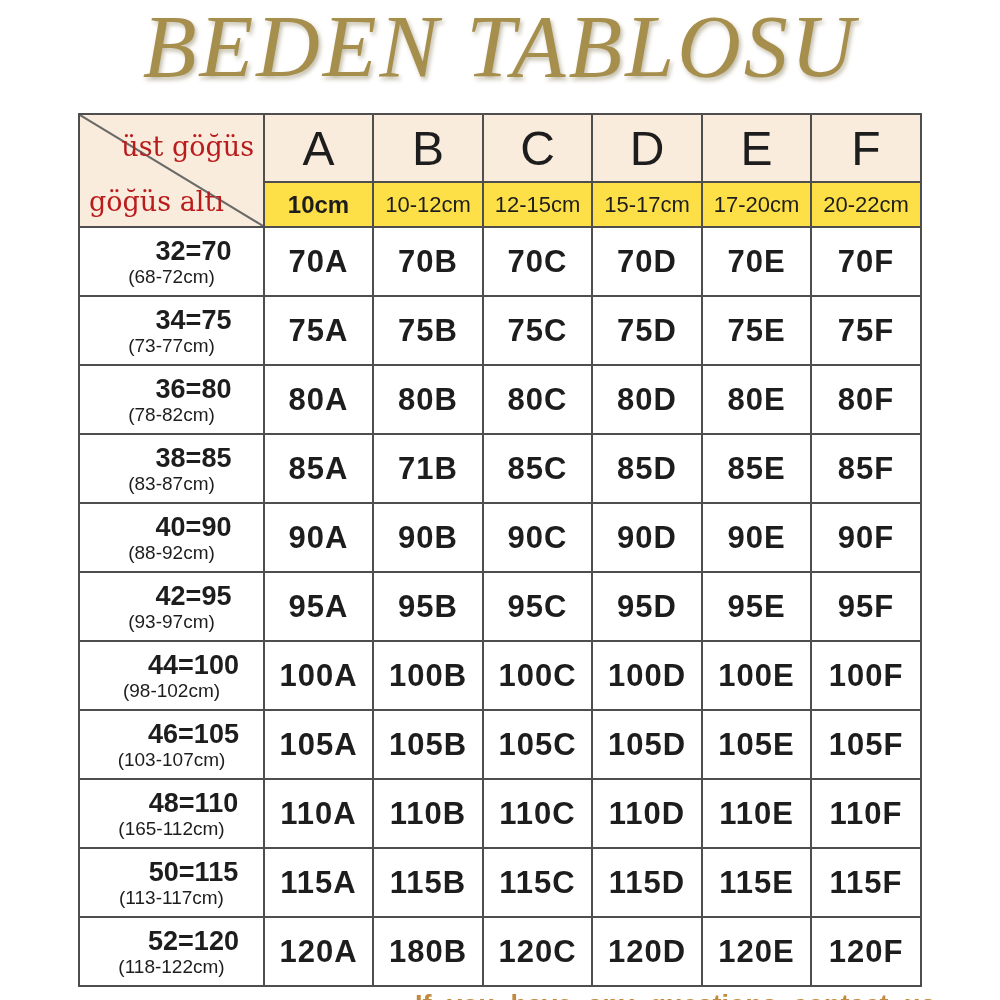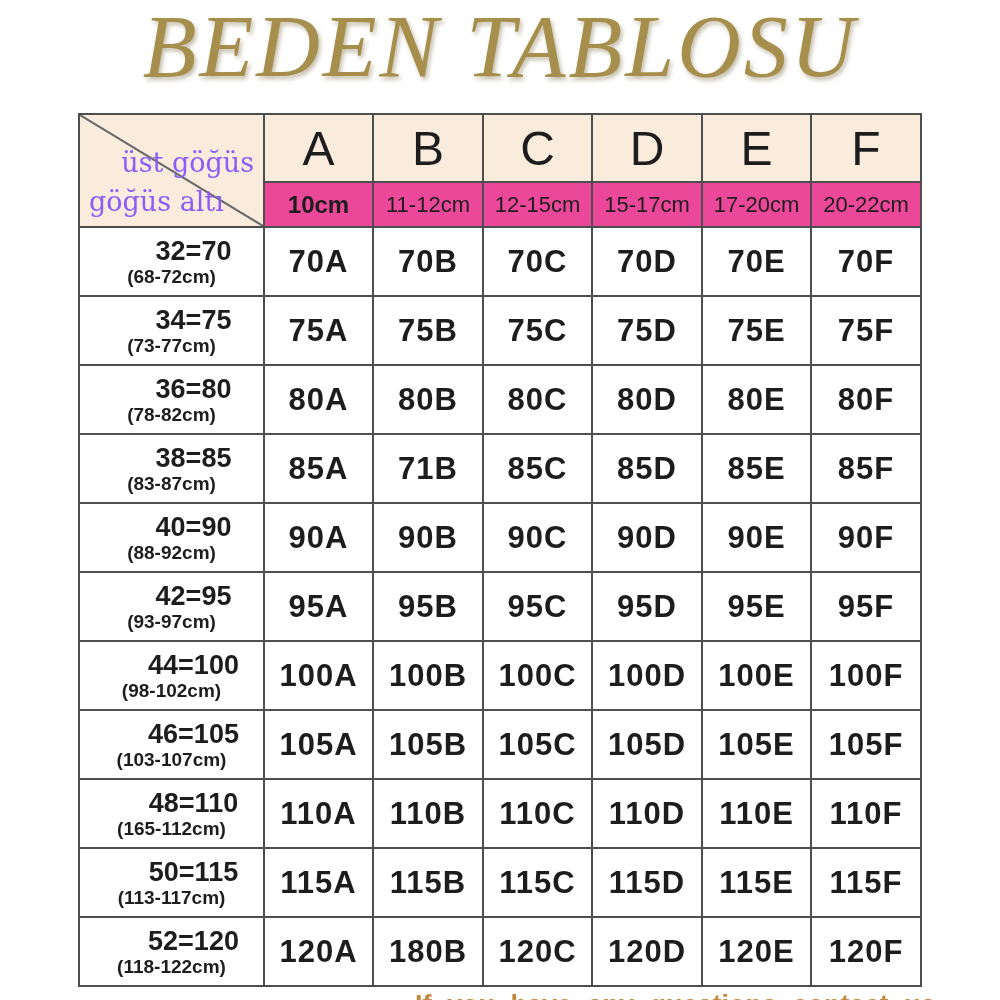--- a/index.html
+++ b/index.html
@@ -31,38 +31,38 @@
     padding: 0;
   }
   td.corner {
     background: #f9ecdc;
     position: relative;
   }
   .diag-svg { position: absolute; left: 0; top: 0; width: 100%; height: 100%; display: block; }
   .corner-label {
     position: absolute;
     font-family: "DejaVu Serif", "Liberation Serif", serif;
-    font-size: 27px; color: #8b5cf6; white-space: nowrap; margin-top: 16px;
+    font-size: 27px; color: #b91c1c; white-space: nowrap;
   }
   .corner-top { top: 16px; right: 9px; }
   .corner-bottom { bottom: 9px; left: 9px; text-align: right; }
   tr.letter-row td.letter {
     height: 66px;
     background: #f9ecdc;
     font-size: 48px; font-weight: normal;
   }
   tr.range-row td {
     height: 43px;
-    background: #ec4899;
+    background: #fde047;
     font-size: 22px; font-weight: normal; text-align: center;
   }
   tr.range-row td.first-range { font-weight: bold; font-size: 24px; }
   tr.data-row td { height: 67px; background: #ffffff; }
   td.rowhead .size-line { font-size: 27px; font-weight: bold; line-height: 30px; padding-left: 44px; }
-  td.rowhead .range-line { font-size: 19px; font-weight: bold; line-height: 22px; }
+  td.rowhead .range-line { font-size: 19px; font-weight: normal; line-height: 22px; }
   td.val { font-size: 31px; font-weight: bold; letter-spacing: 1px; }
   .footer-note {
     position: absolute; top: 990px; left: 415px;
     font-size: 27px; font-weight: bold;
     color: #c18a3e; white-space: nowrap;
     word-spacing: 8px;
   }
 </style>
 </head>
 <body>
@@ -90,21 +90,21 @@
       </td>
       <td class="letter">A</td>
       <td class="letter">B</td>
       <td class="letter">C</td>
       <td class="letter">D</td>
       <td class="letter">E</td>
       <td class="letter">F</td>
     </tr>
     <tr class="range-row">
       <td class="first-range">10cm</td>
-      <td>11-12cm</td>
+      <td>10-12cm</td>
       <td>12-15cm</td>
       <td>15-17cm</td>
       <td>17-20cm</td>
       <td>20-22cm</td>
     </tr>
 
     <tr class="data-row">
       <td class="rowhead">
         <div class="size-line">32=70</div>
         <div class="range-line">(68-72cm)</div>

